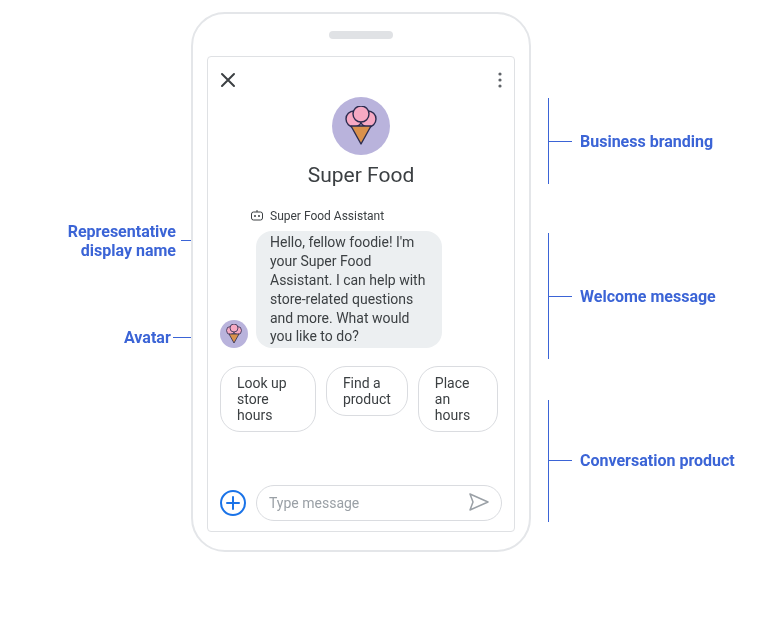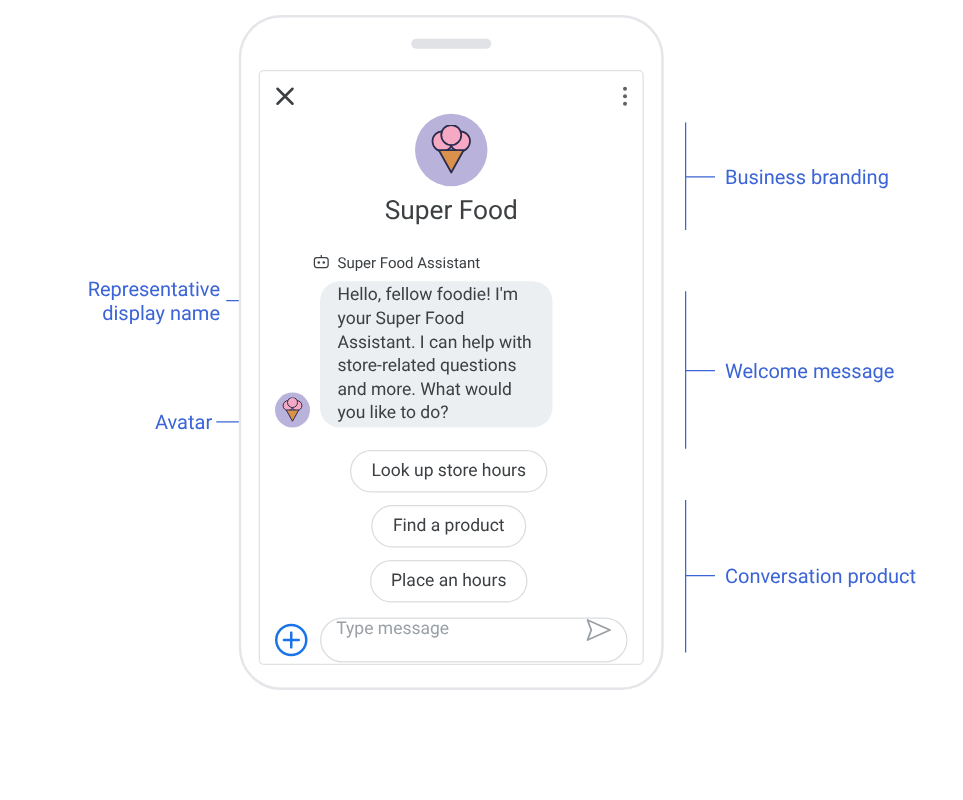--- a/index.html
+++ b/index.html
@@ -12,28 +12,28 @@
   .brand{display:flex;flex-direction:column;align-items:center;margin-top:6px}
   .brand-logo{width:58px;height:58px;border-radius:50%;background:#b9b3dc;display:flex;align-items:center;justify-content:center}
   .brand-name{font-size:21px;color:#3c4043;margin-top:8px;font-weight:400}
   .rep{display:flex;align-items:center;gap:6px;margin:22px 0 6px 30px}
   .rep svg{flex:none}
   .rep-name{font-size:12px;color:#3c4043;font-weight:400}
   .msg-row{display:flex;align-items:flex-end;gap:8px;margin-top:2px}
   .avatar{width:28px;height:28px;border-radius:50%;background:#b9b3dc;display:flex;align-items:center;justify-content:center;flex:none}
   .bubble{background:#eceff1;border-radius:16px;padding:2px 14px;font-size:14px;color:#3c4043;line-height:1.35;max-width:186px}
   .time{font-size:11px;color:#9aa0a6;margin-left:38px;margin-top:4px}
-  .starters{display:flex;flex-direction:column;align-items:center;gap:10px;margin-top:18px;padding-right:4px}
+  .starters{display:flex;flex-direction:row;align-items:flex-start;gap:10px;margin-top:18px;padding-right:4px}
   .starter{border:1px solid #dadce0;border-radius:20px;padding:8px 16px;font-size:14px;color:#3c4043;background:#fff}
   .composer{margin-top:auto;display:flex;align-items:center;gap:10px;padding-top:12px}
   .add-btn{width:26px;height:26px;border:2px solid #1a73e8;border-radius:50%;display:flex;align-items:center;justify-content:center;color:#1a73e8}
   .add-btn svg{display:block}
-  .input-pill{flex:1;border:1px solid #dadce0;border-radius:20px;height:36px;display:flex;align-items:flex-start;padding:0 12px;color:#9aa0a6;font-size:14px;justify-content:space-between}
+  .input-pill{flex:1;border:1px solid #dadce0;border-radius:20px;height:36px;display:flex;align-items:center;padding:16px 12px;color:#9aa0a6;font-size:14px;justify-content:space-between}
   .send{color:#9aa0a6}
-  .annot{position:absolute;color:#3b64d6;font-size:16px;font-weight:400}
+  .annot{position:absolute;color:#3b64d6;font-size:16px;font-weight:700}
   .a-branding{left:580px;top:132px}
   .a-rep{left:32px;top:222px;text-align:right;width:144px}
   .a-avatar{left:124px;top:328px}
   .a-welcome{left:580px;top:287px}
   .a-starters{left:580px;top:451px}
   .line{position:absolute;background:#3b64d6}
   .hline{height:1px}
   .vline{width:1px}
 </style>
 </head>

